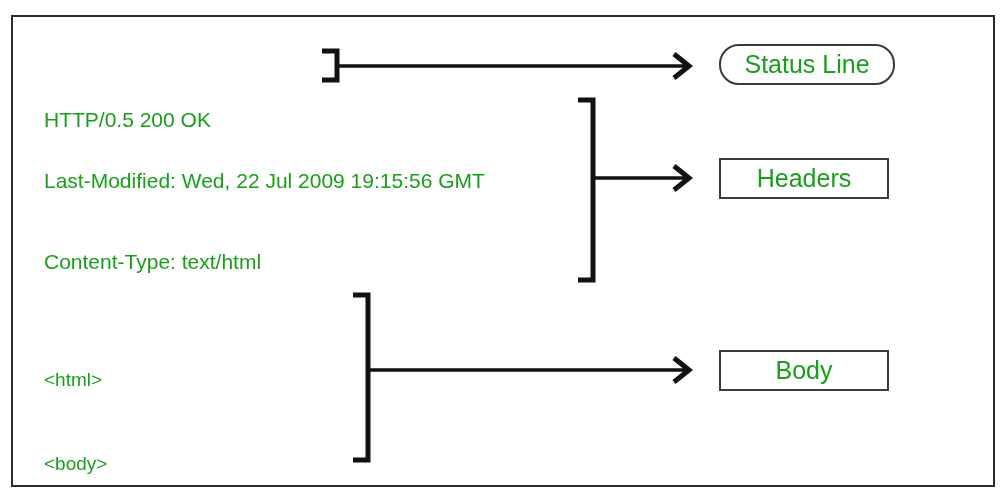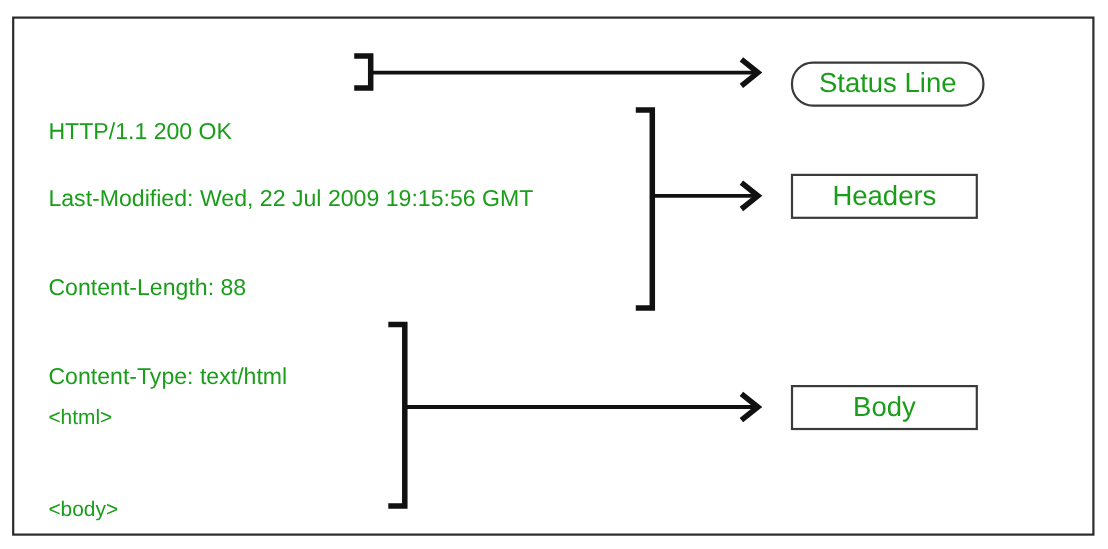--- a/index.html
+++ b/index.html
@@ -61,21 +61,21 @@
     position: absolute;
     border: 2px solid #3a3a3a;
     background: #ffffff;
     box-sizing: border-box;
     display: flex;
     align-items: center;
     justify-content: center;
     color: #1a9e1a;
     font-size: 25px;
   }
-  #box-status-line { left: 719px; top: 56px;  width: 176px; height: 41px; border-radius: 20px; }
+  #box-status-line { left: 719px; top: 44px;  width: 176px; height: 41px; border-radius: 20px; }
   #box-headers     { left: 719px; top: 158px; width: 170px; height: 41px; }
   #box-body        { left: 719px; top: 350px; width: 170px; height: 41px; }
 
   
   #connectors {
     position: absolute;
     left: 0;
     top: 0;
     width: 1007px;
     height: 499px;
@@ -83,26 +83,25 @@
   }
 </style>
 </head>
 <body>
 
 <div id="canvas">
 
   <div id="frame"></div>
 
   <div class="msg-block" id="status-line-text">
-    <span class="msg-line">HTTP/1.1 200 OK</span>
+    <span class="msg-line">HTTP/0.5 200 OK</span>
   </div>
 
   <div class="msg-block" id="headers-text">
     <span class="msg-line">Last-Modified: Wed, 22 Jul 2009 19:15:56 GMT</span>
-    <span class="msg-line">Content-Length: 88</span>
     <span class="msg-line">Content-Type: text/html</span>
     
   </div>
 
   <div class="msg-block" id="body-text">
     <span class="msg-line">&lt;html&gt;</span>
     <span class="msg-line">&lt;body&gt;</span>
     
     
     

